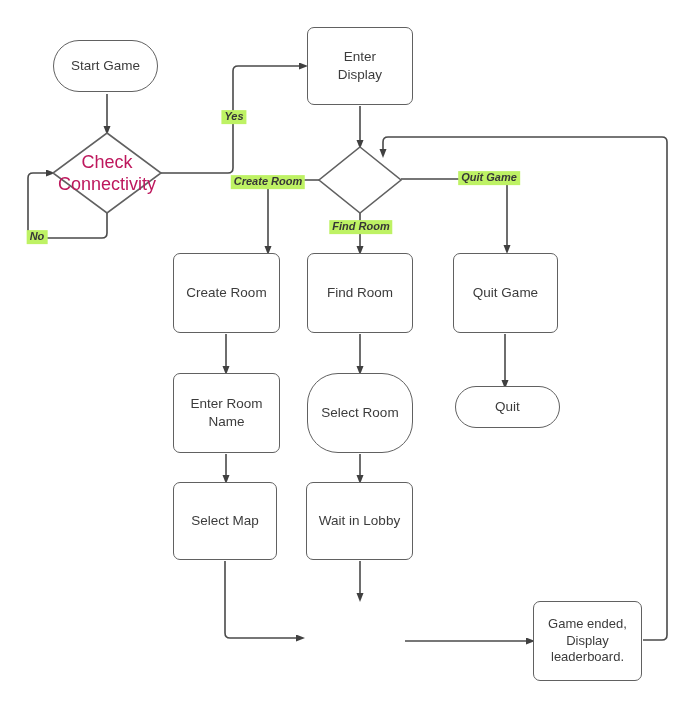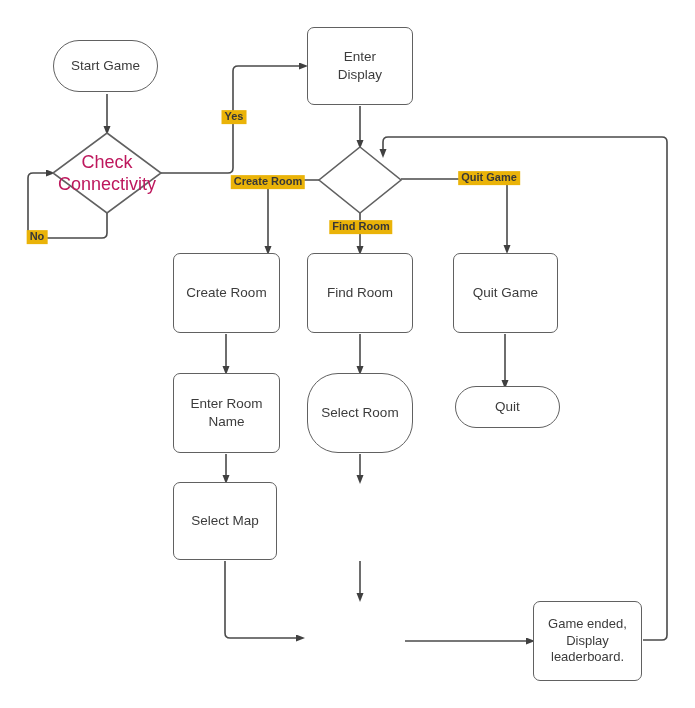--- a/index.html
+++ b/index.html
@@ -30,25 +30,26 @@
     display:flex;align-items:center;justify-content:center;
     text-align:center;
     font-size:18px;line-height:1.25;
     color:#be185d;
     white-space:pre-line;
     background:transparent;
   }
   .edge-label{
     position:absolute;z-index:3;
     transform:translate(-50%,-50%);
-    background:#eab308;
+    background:#bef264;
     padding:0 3px;
     font-size:11px;font-weight:700;
     color:#373737;line-height:1.25;
     white-space:nowrap;
+    font-style:italic;
   }
 </style>
 </head>
 <body>
 
 <div class="canvas">
 
   <svg class="edges-layer" width="695" height="708" viewBox="0 0 695 708">
     <defs>
       <marker id="arrow" markerWidth="10" markerHeight="8" refX="1" refY="3.5" orient="auto" markerUnits="userSpaceOnUse">
@@ -95,20 +96,21 @@
 
   <div class="node" style="left:173px;top:373px;width:107px;height:80px;">Enter Room
 Name</div>
 
   <div class="node" style="left:307px;top:373px;width:106px;height:80px;border-radius:31px;">Select Room</div>
 
   <div class="node stadium" style="left:455px;top:386px;width:105px;height:42px;">Quit</div>
 
   <div class="node" style="left:173px;top:482px;width:104px;height:78px;">Select Map</div>
 
+  <div class="node" style="left:306px;top:482px;width:107px;height:78px;">Wait in Lobby</div>
 
 
   <div class="node" style="left:533px;top:601px;width:109px;height:80px;font-size:13px;">Game ended,
 Display
 leaderboard.</div>
 
   <div class="edge-label" style="left:234px;top:117px;">Yes</div>
 
   <div class="edge-label" style="left:37px;top:237px;">No</div>
 

